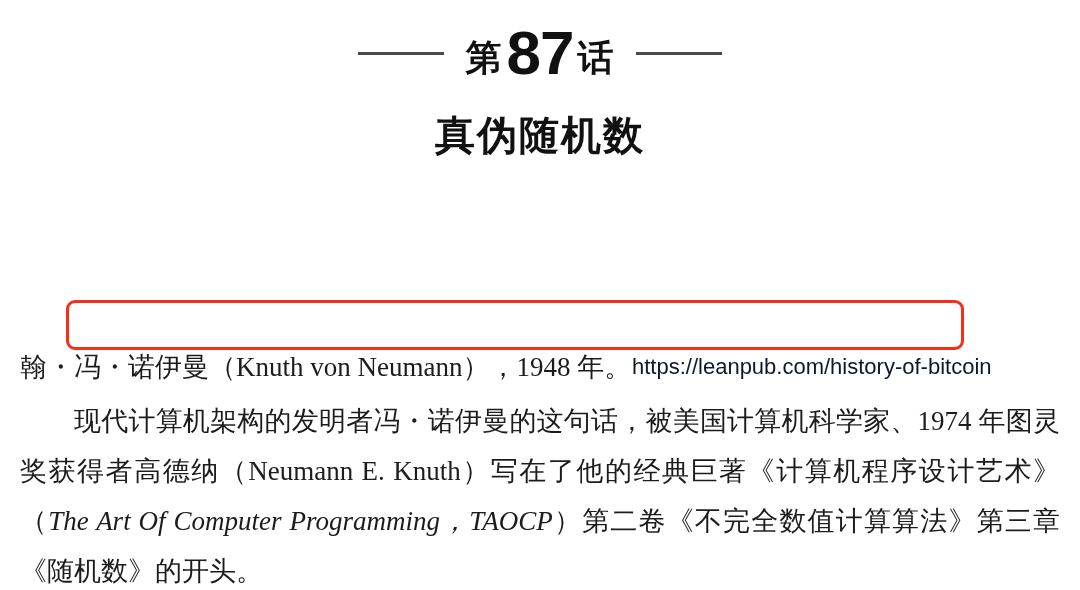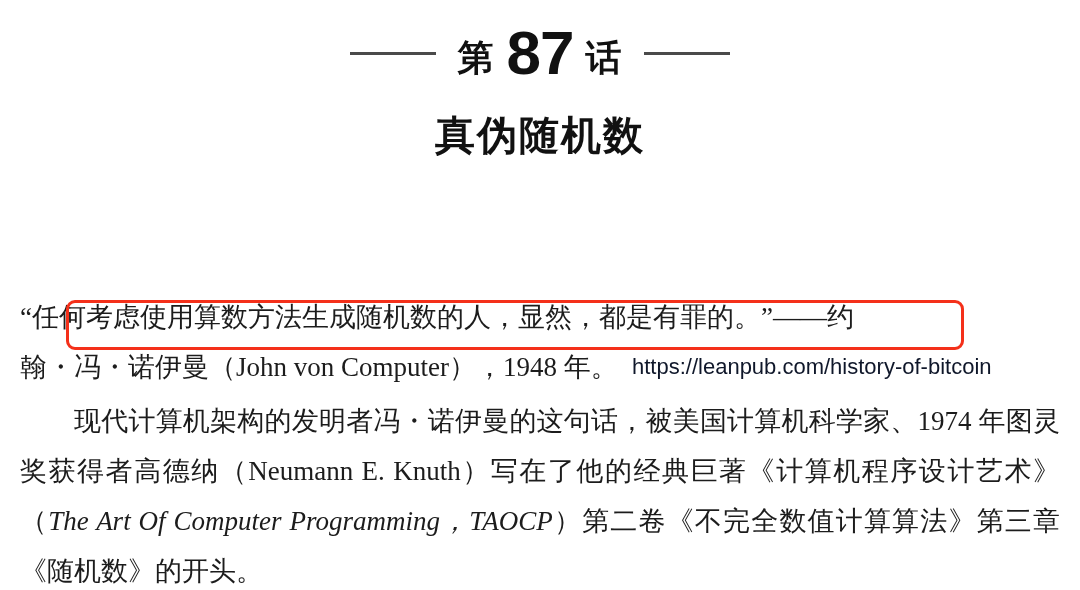--- a/index.html
+++ b/index.html
@@ -45,21 +45,21 @@
   }
   .chapter-prefix {
     font-size: 36px;
     line-height: 1;
     position: relative;
     top: -4px;
   }
   .chapter-number {
     font-size: 62px;
     line-height: 1;
-    margin: 0 12px;
+    margin: 0 4px;
     letter-spacing: -1px;
   }
   .chapter-suffix {
     font-size: 36px;
     line-height: 1;
     position: relative;
     top: -4px;
   }
   .chapter-title {
     text-align: center;
@@ -136,22 +136,22 @@
       <span class="chapter-number">87</span>
       <span class="chapter-suffix">话</span>
     </span>
     <span class="rule"></span>
   </div>
 
   <div class="chapter-title">真伪随机数</div>
 
   <div class="body-block">
     <p class="para">
-      <span>“任何考虑使用算数方法生成随机数的人，显然，都是有罪的。”——约</span><br>
-      <span>翰・冯・诺伊曼（</span><span class="latin">John von Computer</span><span>），1948 年。</span>
+      <br>
+      <span>翰・冯・诺伊曼（</span><span class="latin">Knuth von Neumann</span><span>），1948 年。</span>
     </p>
     <p class="para indent">
       <span>现代计算机架构的发明者冯・诺伊曼的这句话，被美国计算机科学家、1974 年图灵奖获得者高德纳（</span><span class="latin">Neumann E. Knuth</span><span>）写在了他的经典巨著《计算机程序设计艺术》（</span><span class="latin italic">The Art Of Computer Programming，TAOCP</span><span>）第二卷《不完全数值计算算法》第三章《随机数》的开头。</span>
     </p>
   </div>
 
   <div class="quote-highlight"></div>
   <div class="url-overlay">https://leanpub.com/history-of-bitcoin</div>
 
 </div>

